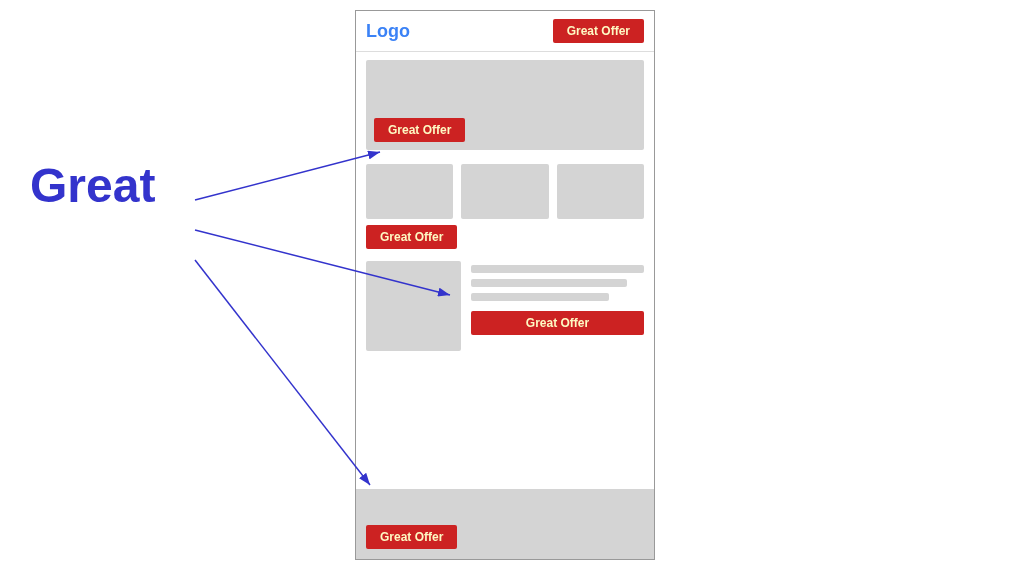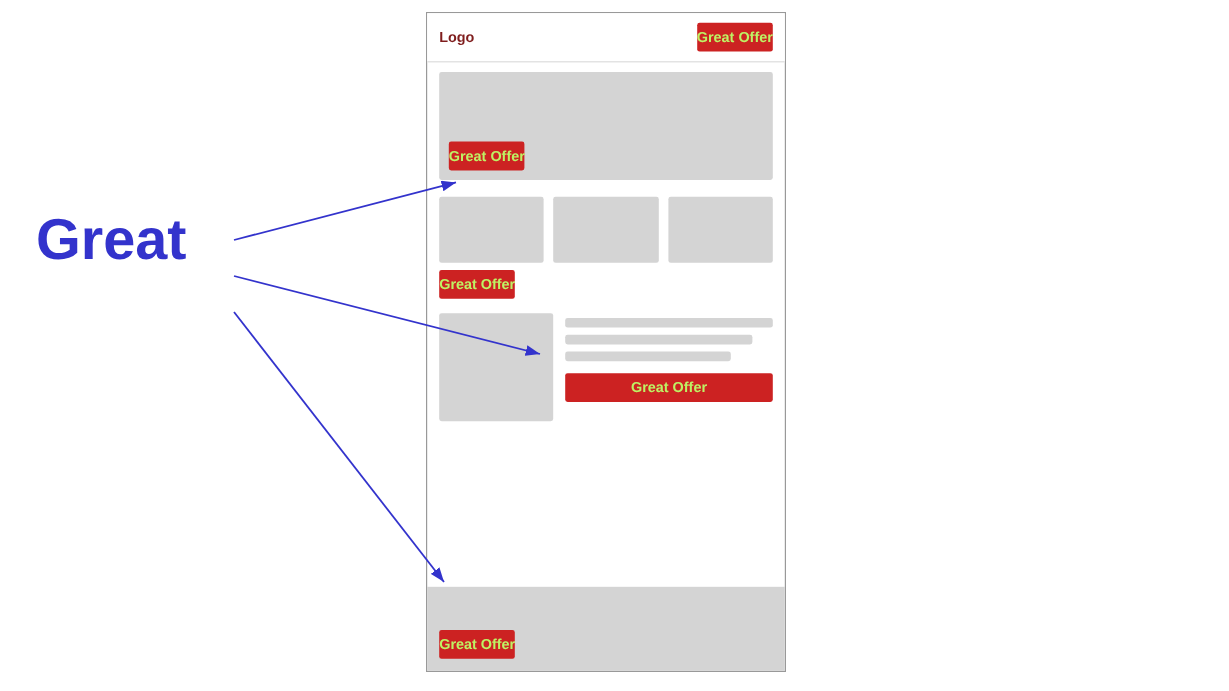--- a/index.html
+++ b/index.html
@@ -21,21 +21,20 @@
 
     
     .great-offer-label {
       position: absolute;
       left: 30px;
       top: 160px;
       font-size: 48px;
       font-weight: 900;
       color: #3333cc;
       line-height: 1.1;
-      margin-top: 15px;
     }
 
     
     .wireframe {
       position: absolute;
       left: 355px;
       top: 10px;
       width: 300px;
       height: 550px;
       border: 1.5px solid #999;
@@ -48,31 +47,31 @@
     .wf-header {
       display: flex;
       align-items: center;
       justify-content: space-between;
       padding: 8px 10px;
       border-bottom: 1px solid #ddd;
       background: #fff;
     }
 
     .wf-logo {
-      font-size: 12px;
+      font-size: 18px;
       font-weight: 900;
-      color: #7f1d1d;
+      color: #3b82f6;
     }
 
     
     .offer-btn {
       background: #cc2222;
-      color: #bef264;
+      color: #fef9c3;
       border: none;
-      padding: 5px 0;
+      padding: 5px 14px;
       font-size: 12px;
       font-weight: bold;
       cursor: pointer;
       border-radius: 2px;
     }
 
     
     .wf-hero {
       margin: 8px 10px;
       height: 90px;

